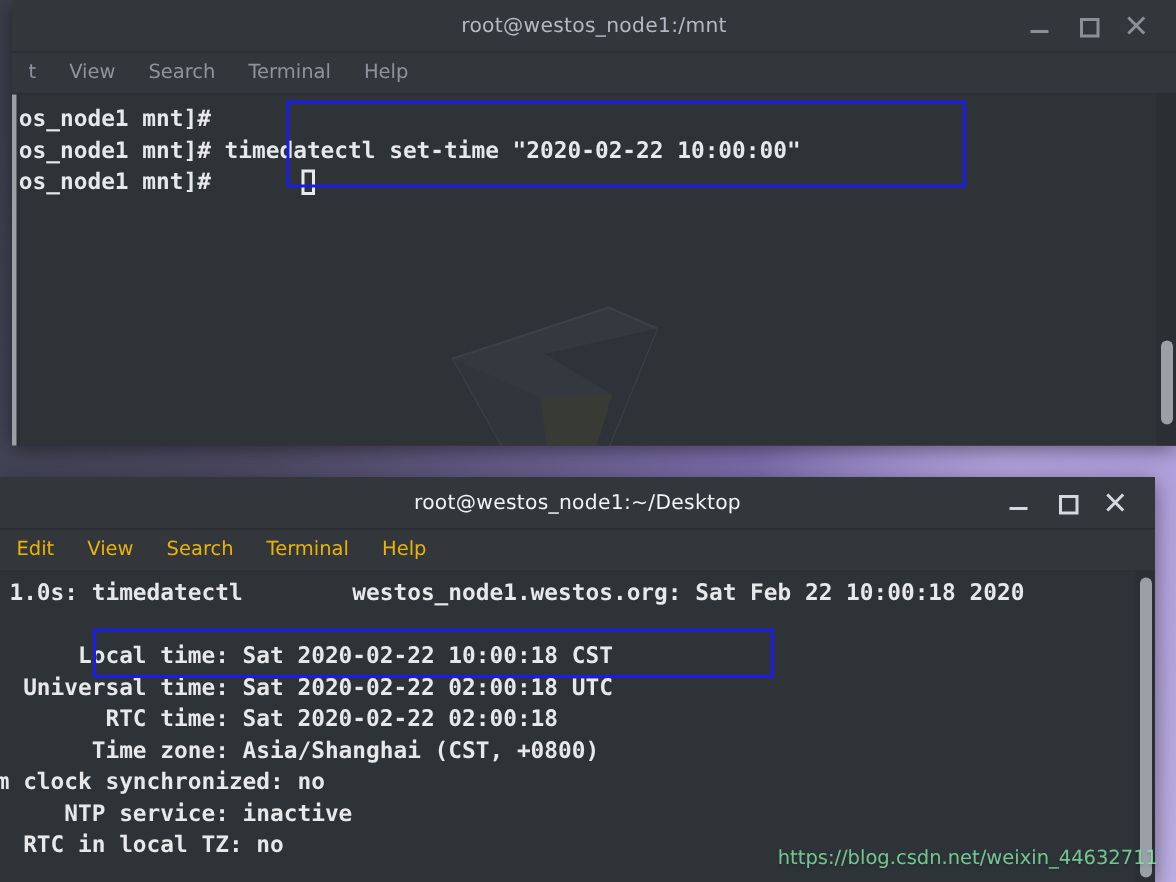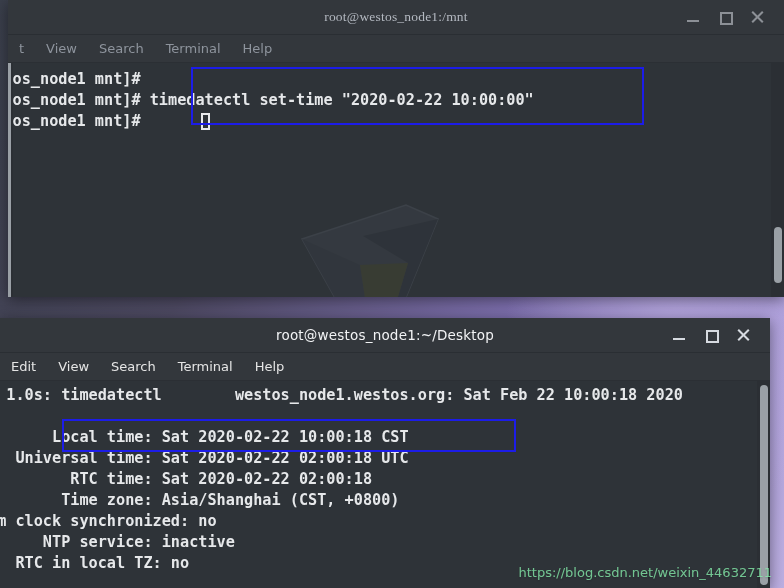--- a/index.html
+++ b/index.html
@@ -67,21 +67,21 @@
     align-items: center;
     position: relative;
     border-bottom: 1px solid #2a2e33;
   }
   .titlebar .title {
     flex: 1;
     text-align: center;
     font-size: 13.5px;
     letter-spacing: .2px;
   }
-  .win-inactive .titlebar .title { color: #b4b9c1; font-family: Liberation Serif, serif; }
+  .win-inactive .titlebar .title { color: #b4b9c1; }
   .win-active   .titlebar .title { color: #f2f3f5; }
 
   .winbtns {
     position: absolute;
     right: 8px; top: 0; bottom: 0;
     display: flex;
     align-items: center;
     gap: 18px;
     padding-right: 12px;
   }
@@ -127,21 +127,21 @@
     border-bottom: 1px solid #2b2f34;
     overflow: hidden;
   }
   .menuitem {
     font-size: 13px;
     padding: 0 11px;
     white-space: nowrap;
     cursor: default;
   }
   .win-inactive .menuitem { color: #8e949d; }
-  .win-active   .menuitem { color: #e5e5e5; }
+  .win-active   .menuitem { color: #eab308; }
 
   .termbody {
     position: relative;
     background: #2e3338;
     overflow: hidden;
   }
   .term-text {
     position: absolute;
     left: 0; top: 0;
     font-family: "DejaVu Sans Mono", monospace;

